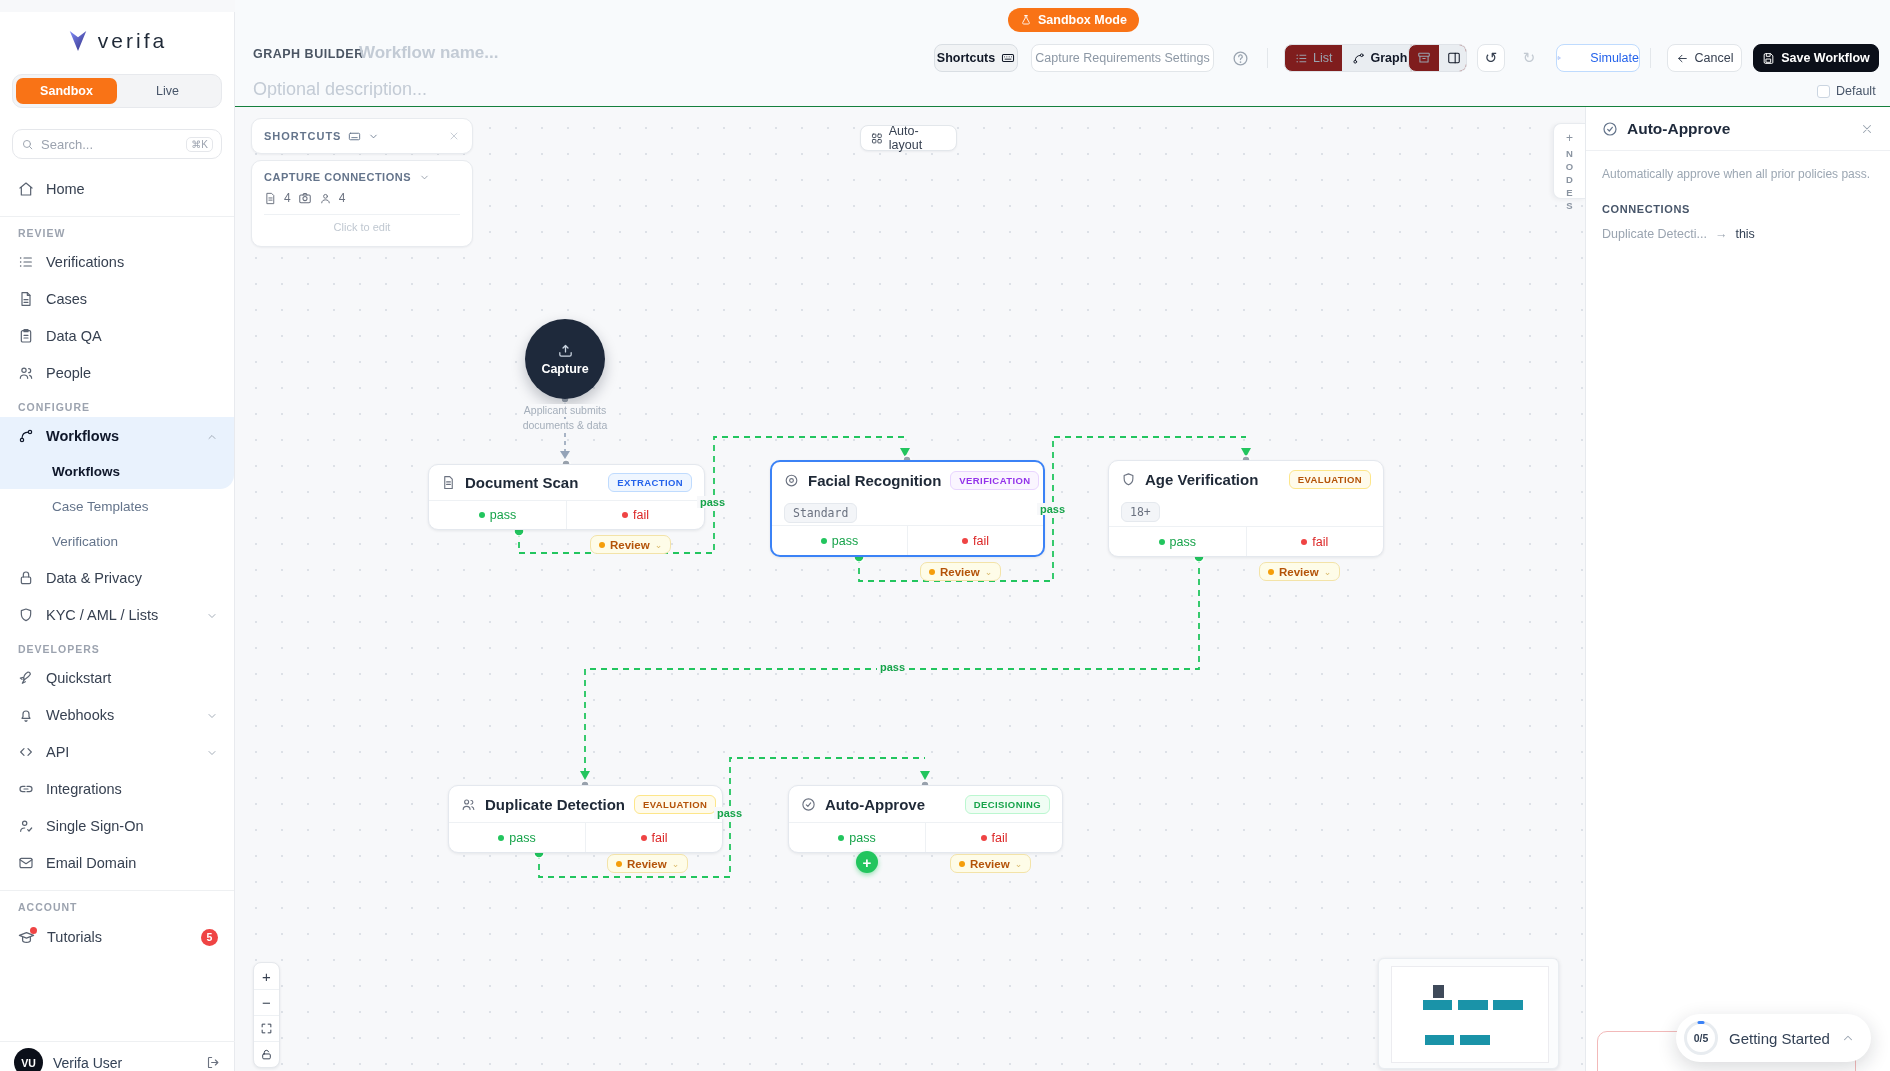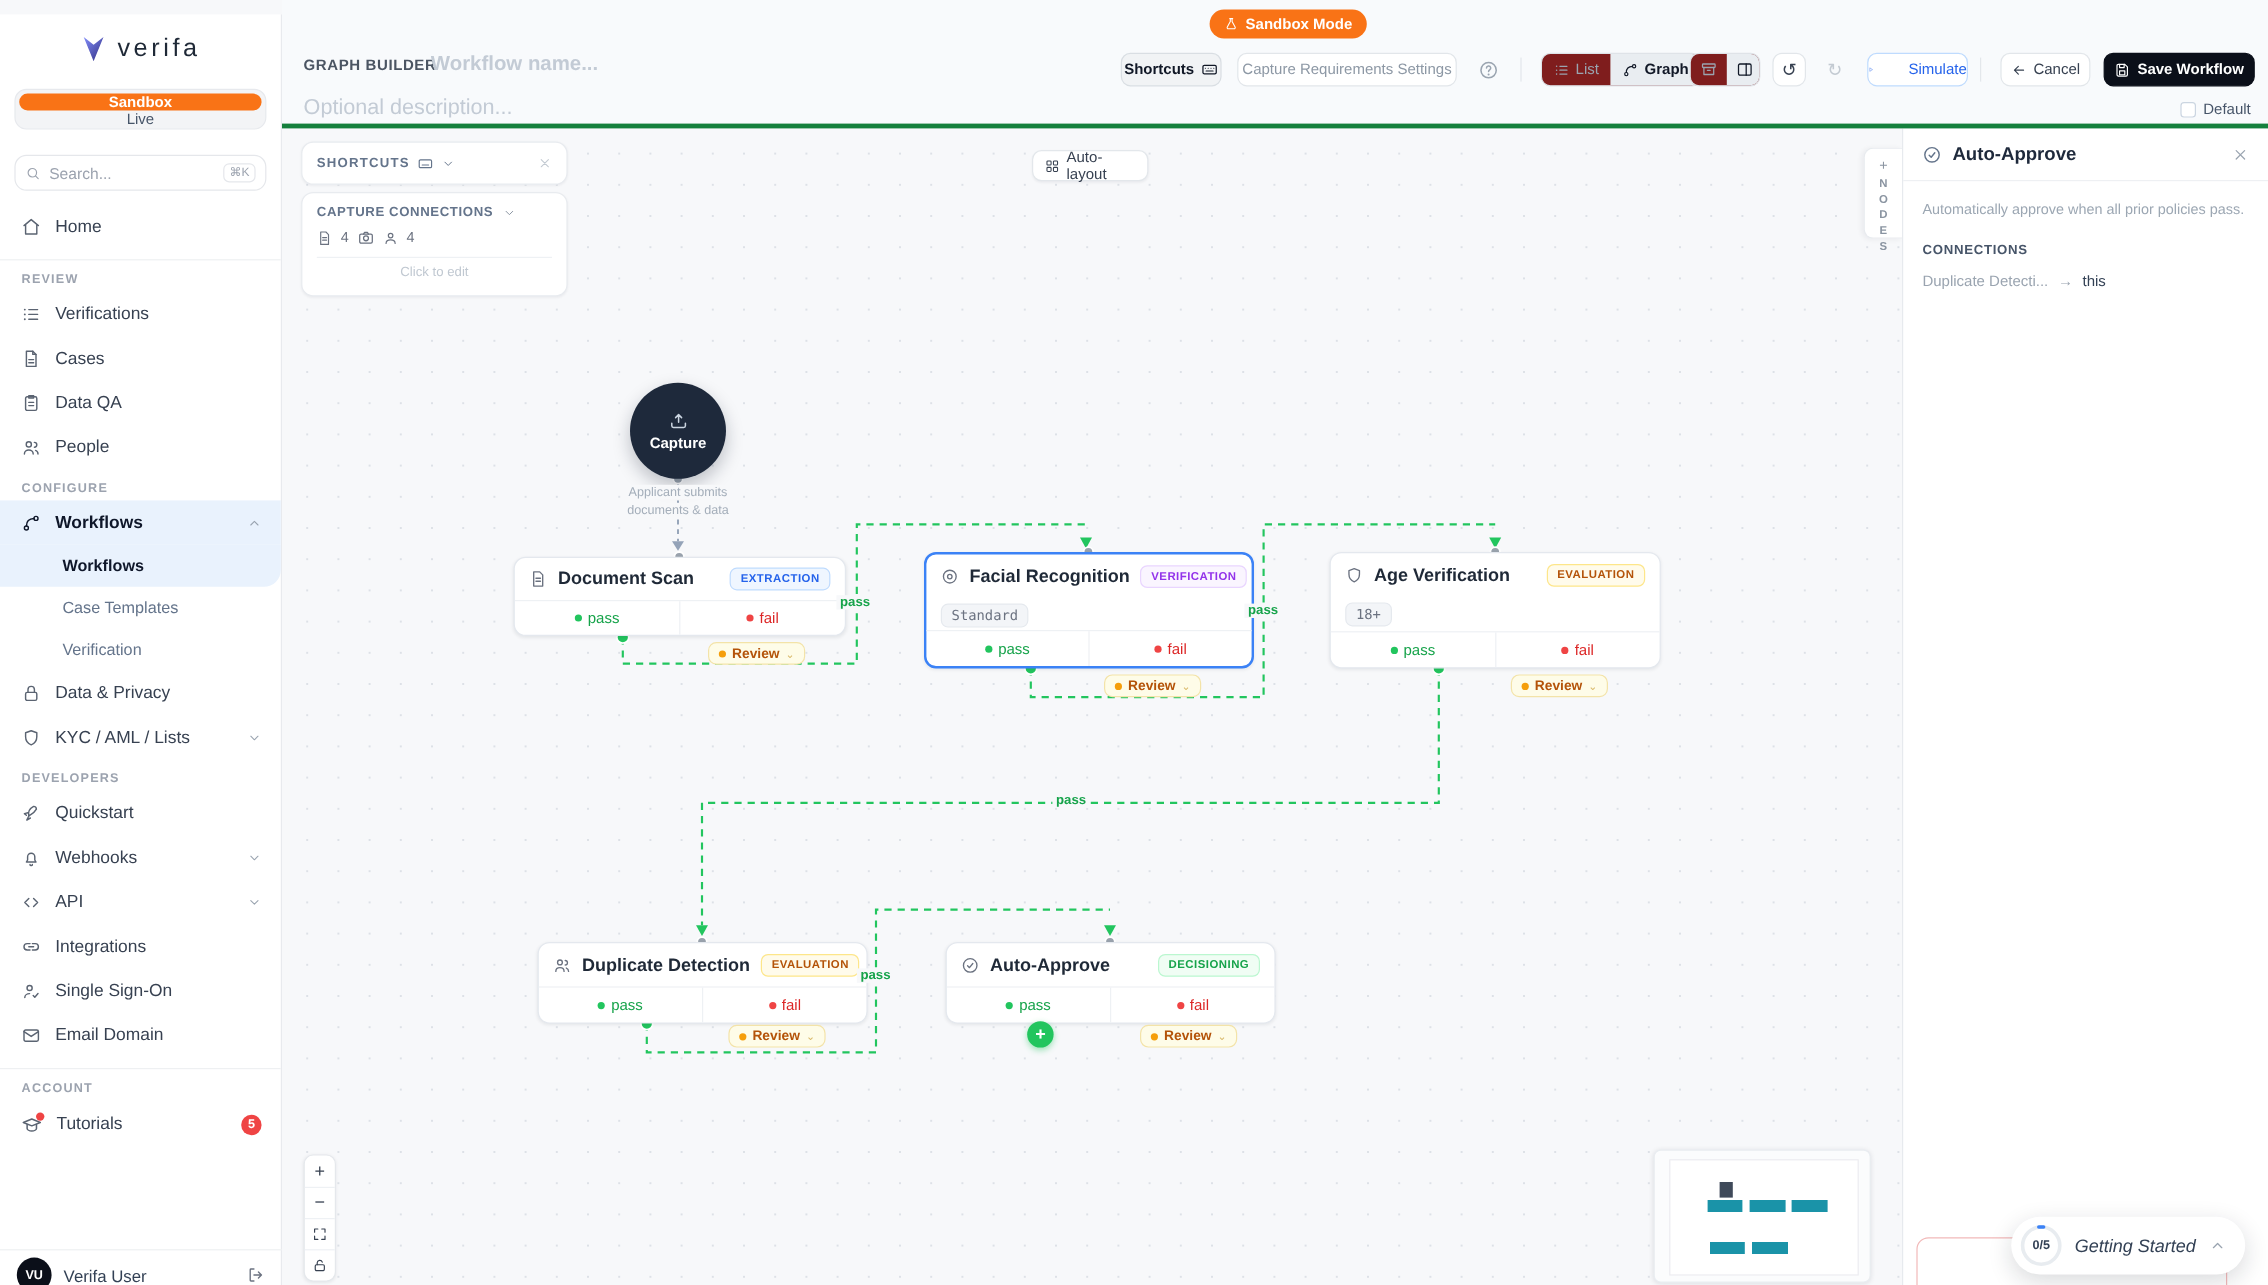--- a/index.html
+++ b/index.html
@@ -4,21 +4,21 @@
 <style>
   * { margin:0; padding:0; box-sizing:border-box; }
   html,body { width:1890px; height:1071px; overflow:hidden; font-family:"Liberation Sans",sans-serif; background:#f7f8fa; }
   .abs { position:absolute; }
   svg.ic { display:inline-block; vertical-align:middle; fill:none; stroke:currentColor; stroke-width:1.8; stroke-linecap:round; stroke-linejoin:round; }
 
   
   #sidebar { position:absolute; left:0; top:12px; width:235px; height:1071px; background:#fff; border-right:1px solid #e8eaee; z-index:20; }
   .logo-row { height:58px; display:flex; align-items:center; justify-content:center; gap:9px; }
   .logo-text { font-size:21px; letter-spacing:3px; color:#1f2937; font-weight:500; }
-  .env-toggle { margin:4px 12px 0; height:34px; background:#f3f4f6; border:1px solid #e7e9ed; border-radius:10px; display:flex; padding:3px;flex-direction:column; }
+  .env-toggle { margin:4px 12px 0; height:34px; background:#f3f4f6; border:1px solid #e7e9ed; border-radius:10px; display:flex; padding:3px; }
   .env-seg { flex:1; display:flex; align-items:center; justify-content:center; font-size:12.5px; border-radius:7px; color:#475569; cursor:pointer; }
   .env-seg.active { background:#f97316; color:#fff; font-weight:700; }
   .search-box { margin:21px 12px 0; height:30px; border:1px solid #e5e7eb; border-radius:10px; display:flex; align-items:center; padding:0 8px; gap:7px; color:#9ca3af; background:#fff; }
   .search-box input { border:none; outline:none; flex:1; font-size:13px; min-width:0; background:transparent; }
   .search-box input::placeholder { color:#9ca3af; }
   .kbd { font-size:10px; border:1px solid #e5e7eb; border-radius:5px; padding:1px 4px; color:#9ca3af; }
   .nav-item { height:37px; display:flex; align-items:center; gap:12px; padding:0 16px 0 18px; font-size:14.5px; color:#374151; cursor:pointer; }
   .nav-item .nicon { color:#5b6472; display:flex; }
   .nav-item .grow { flex:1; }
   .nav-item .chev { color:#9aa4b0; }
@@ -28,21 +28,21 @@
   .sub-item.active { background:#e9f2fd; color:#0f172a; font-weight:700; border-radius:0 0 14px 0; }
   .sec-label { padding:10px 18px 4px; font-size:10.5px; font-weight:700; letter-spacing:1px; color:#9ca3af; }
   .sdivider { height:1px; background:#eef0f2; margin-top:9px; }
   .red-badge { min-width:17px; height:17px; border-radius:9px; background:#ef4444; color:#fff; font-size:10.5px; font-weight:700; display:flex; align-items:center; justify-content:center; padding:0 4px; }
   #user-row { position:absolute; left:0; bottom:0; width:235px; height:42px; border-top:1px solid #eef0f2; display:flex; align-items:center; gap:10px; padding:0 14px; }
   .avatar { width:29px; height:29px; border-radius:50%; background:#0b0f19; color:#fff; font-size:10.5px; font-weight:700; display:flex; align-items:center; justify-content:center; }
   .user-name { flex:1; font-size:14px; color:#334155; }
   .dot-red { position:absolute; width:7px; height:7px; border-radius:50%; background:#ef4444; right:-2px; top:-2px; }
 
   
-  #topbar { position:absolute; left:235px; top:0; width:1655px; height:107px; background:#f8fafc; border-bottom:4px solid #15803d; z-index:15; }
+  #topbar { position:absolute; left:235px; top:0; width:1655px; height:107px; background:#f8fafc; border-bottom:1px solid #15803d; z-index:15; }
   .gb-label { position:absolute; left:18px; top:47px; font-size:12.5px; font-weight:700; letter-spacing:.5px; color:#4b5563; }
   #wf-name { position:absolute; left:124px; top:40px; width:330px; height:26px; border:none; background:transparent; font-size:17px; font-weight:600; outline:none; font-family:inherit; }
   #wf-name::placeholder { color:#c3cbd5; }
   #wf-desc { position:absolute; left:18px; top:80px; width:330px; height:18px; border:none; background:transparent; font-size:18px; outline:none; font-family:inherit; }
   #wf-desc::placeholder { color:#c3cbd5; }
   .mode-pill { position:absolute; left:773px; top:8px; height:24px; background:#f97316; border-radius:12px; color:#fff; display:flex; align-items:center; gap:6px; padding:0 12px; font-size:12.5px; font-weight:600; }
   .tbtn { position:absolute; top:44px; height:28px; border-radius:8px; display:flex; align-items:center; justify-content:center; gap:6px; font-size:12.5px; cursor:pointer; background:#fff; border:1px solid #e2e6ea; color:#374151; }
   .tsep { position:absolute; top:48px; width:1px; height:20px; background:#e3e7eb; }
   .seg-wrap { position:absolute; top:44px; height:28px; border:1px solid #dfe3e8; border-radius:8px; display:flex; overflow:hidden; background:#7f1d1d; }
   .seg { display:flex; align-items:center; gap:5px; padding:0 10px; font-size:12.5px; color:#9aa4b0; cursor:pointer; }
@@ -109,21 +109,21 @@
   .rp-desc { padding:16px 8px 0 16px; font-size:12px; color:#9ca7b3; white-space:nowrap; overflow:hidden; }
   .rp-sec { padding:22px 16px 0; font-size:11px; font-weight:700; letter-spacing:.6px; color:#475569; }
   .rp-conn { padding:12px 16px 0; display:flex; align-items:center; gap:8px; font-size:12.5px; }
   .rp-conn .src { color:#9aa4b0; } .rp-conn .arr { color:#9aa4b0; } .rp-conn .tgt { color:#334155; font-weight:500; }
 
   
   #alert-box { position:absolute; left:1597px; top:1031px; width:259px; height:60px; background:#fff; border:1.5px solid #f2b9b9; border-radius:10px; z-index:30; }
   #gs-pill { position:absolute; left:1676px; top:1014px; height:48px; background:#fff; border-radius:26px; box-shadow:0 6px 20px rgba(16,24,40,.16); display:flex; align-items:center; gap:11px; padding:0 16px 0 8px; z-index:40; cursor:pointer; }
   .gs-ring { position:relative; width:34px; height:34px; border:3px solid #e8ecf0; border-radius:50%; display:flex; align-items:center; justify-content:center; font-size:10.5px; font-weight:700; color:#334155; }
   .gs-ring .gs-tick { position:absolute; top:-3px; left:50%; transform:translateX(-50%); width:7px; height:3px; border-radius:2px; background:#3b82f6; }
-  .gs-label { font-size:15px; color:#334155;font-style:italic; }
+  .gs-label { font-size:15px; color:#334155; }
 </style>
 </head>
 <body>
 
 <aside id="sidebar">
   <div class="logo-row">
     <svg width="22" height="24" viewBox="0 0 24 26">
       <defs>
           <linearGradient id="lg" x1="0" y1="0" x2="1" y2="1">
             <stop offset="0" stop-color="#818cf8"></stop>

